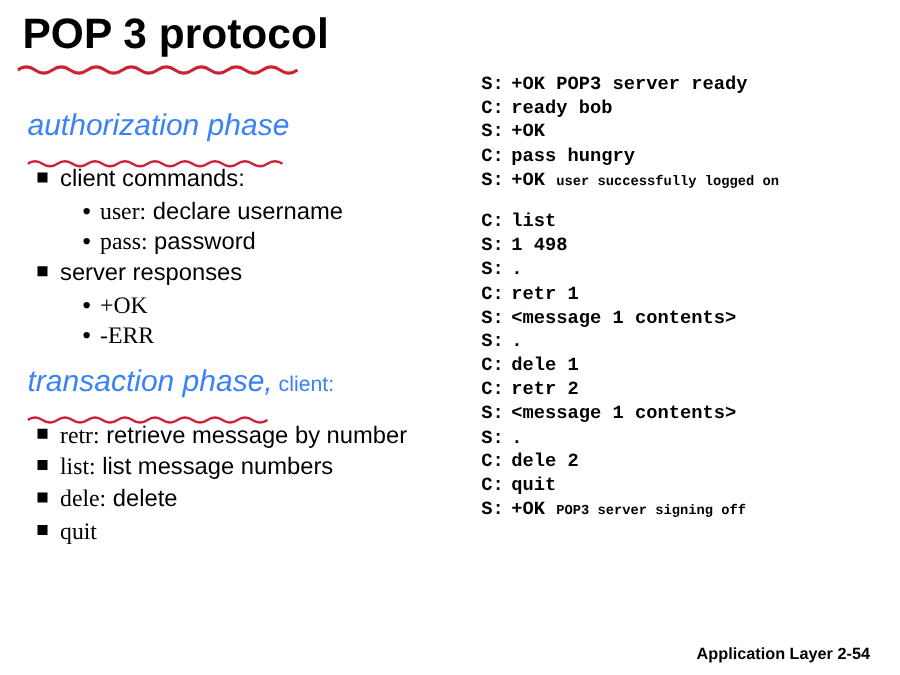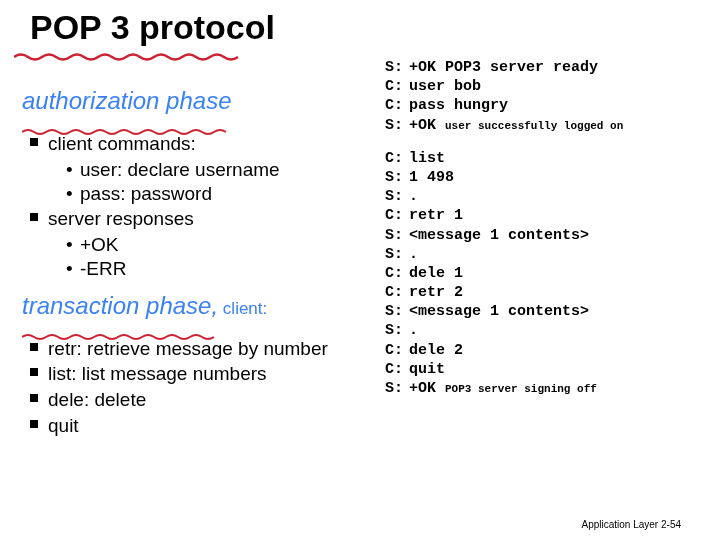--- a/index.html
+++ b/index.html
@@ -1,36 +1,36 @@
 <!DOCTYPE html>
 <html><head>
 <meta charset="utf-8">
 <style>
   html,body{margin:0;padding:0;width:720px;height:540px;background:#fff;font-family:Arial,Helvetica,sans-serif;color:#000;}
   .page{position:relative;width:720px;height:540px;}
-  .title{position:absolute;left:30px;top:8px;font-size:34px;font-weight:bold;letter-spacing:0px;}
+  .title{position:absolute;left:18px;top:8px;font-size:34px;font-weight:bold;letter-spacing:0px;}
   .wavy{position:absolute;left:14px;top:48px;width:230px;height:10px;}
   .wavy svg{width:100%;height:100%;}
   .left{position:absolute;left:22px;top:80px;width:350px;font-size:19px;line-height:1.25;}
   .subhead{font-style:italic;font-size:24px;color:#3b82f6;margin-top:6px;margin-bottom:4px;}
   .wavy2{height:8px;margin-top:-2px;margin-bottom:6px;}
   .wavy2 svg{height:8px;}
   ul.sq{list-style:none;padding:0;margin:0 0 0 8px;}
   ul.sq>li{position:relative;padding-left:18px;margin:2px 0;}
   ul.sq>li::before{content:"";position:absolute;left:0;top:6px;width:8px;height:8px;background:#000;}
   ul.dot{list-style:none;padding:0;margin:2px 0 2px 18px;}
   ul.dot>li{position:relative;padding-left:14px;}
   ul.dot>li::before{content:"•";position:absolute;left:0;top:0;}
-  .mono{font-family:Liberation Sans, sans-serif;}
+  .mono{font-family:Liberation Serif, serif;}
   .right{position:absolute;left:385px;top:58px;width:330px;font-family:Liberation Mono, monospace;font-size:15px;font-weight:bold;line-height:1.28;}
   .right .small{font-size:11px;margin-top:34px;}
   .right .block2{margin-top:14px;}
   .row{white-space:nowrap;}
   .role{display:inline-block;width:24px;}
-  .footer{position:absolute;right:39px;bottom:10px;font-size:10px;}
+  .footer{position:absolute;right:24px;bottom:10px;font-size:13px;font-weight:bold;}
 </style>
 </head>
 <body>
 <div class="page">
 
 <div class="title">POP 3 protocol</div>
 <div class="wavy">
   <svg viewBox="0 0 230 10" preserveAspectRatio="none">
         <path d="M0 5 Q 7 0 14 5 T 28 5 T 42 5 T 56 5 T 70 5 T 84 5 T 98 5 T 112 5 T 126 5 T 140 5 T 154 5 T 168 5 T 182 5 T 196 5 T 210 5 T 224 5" stroke="#c23" stroke-width="2.5" fill="none"></path>
       </svg>
@@ -72,21 +72,22 @@
     <li><span class="mono">retr:</span><span> retrieve message by number</span></li>
     <li><span class="mono">list:</span><span> list message numbers</span></li>
     <li><span class="mono">dele:</span><span> delete</span></li>
     <li><span class="mono">quit</span></li>
   </ul>
 </div>
 
 <div class="right">
   <div>
     <div class="row"><span class="role">S:</span><span>+OK POP3 server ready</span></div>
-    <div class="row"><span class="role">C:</span><span>user bob</span></div>
+    <div class="row"><span class="role">C:</span><span>ready bob</span></div>
+    <div class="row"><span class="role">S:</span><span>+OK</span></div>
     <div class="row"><span class="role">C:</span><span>pass hungry</span></div>
     <div class="row"><span class="role">S:</span><span>+OK </span><span class="small">user successfully logged on</span></div>
   </div>
   <div class="block2">
     <div class="row"><span class="role">C:</span><span>list</span></div>
     <div class="row"><span class="role">S:</span><span>1 498</span></div>
     <div class="row"><span class="role">S:</span><span>.</span></div>
     <div class="row"><span class="role">C:</span><span>retr 1</span></div>
     <div class="row"><span class="role">S:</span><span>&lt;message 1 contents&gt;</span></div>
     <div class="row"><span class="role">S:</span><span>.</span></div>

